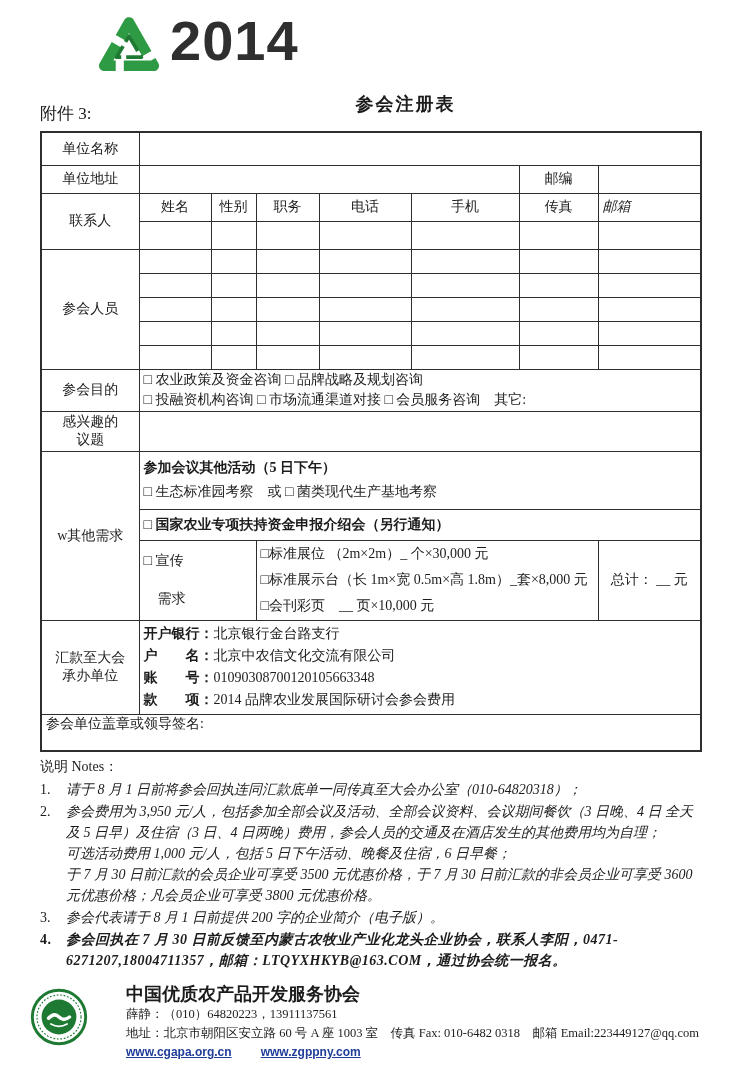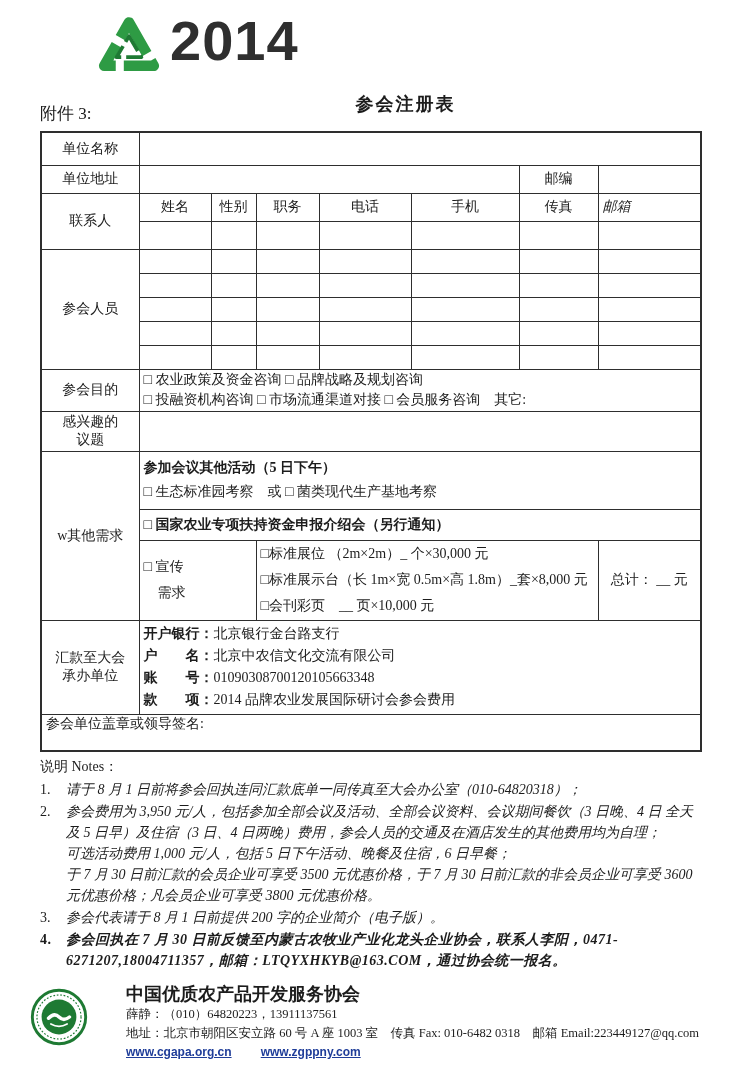--- a/index.html
+++ b/index.html
@@ -30,21 +30,21 @@
   .prewrap{white-space:pre-wrap;}
   tr.r-unit{height:33px;} tr.r-addr{height:28px;} tr.r-chead{height:28px;} tr.r-cdata{height:28px;}
   tr.r-att{height:24px;} tr.r-purpose{height:42px;} tr.r-topics{height:40px;}
   tr.r-act{height:58px;} tr.r-fund{height:31px;} tr.r-promo{height:80px;}
   tr.r-remit{height:94px;} tr.r-sign{height:37px;}
   td.content{padding-left:10px;}
   .pline{line-height:20px;}
   .act-title{font-weight:bold;line-height:24px;}
   .act-line{line-height:24px;}
   .fund-line{font-weight:bold;}
-  .promo-lab{line-height:26px;padding-left:12px;margin-left:28px;}
+  .promo-lab{line-height:38px;padding-left:12px;margin-left:28px;}
   .promo-item{line-height:26px;}
   .total-cell{text-align:center;}
   .remit-line{line-height:22px;}
   .remit-line b{font-weight:bold;}
   td.sign-cell{vertical-align:top;padding:5px 8px;}
   td.mail-head{text-align:left;padding-left:10px;font-style:italic;}
 
   
   .notes{position:absolute;left:40px;top:756px;width:662px;font-size:14px;}
   .notes-title{line-height:22px;}

